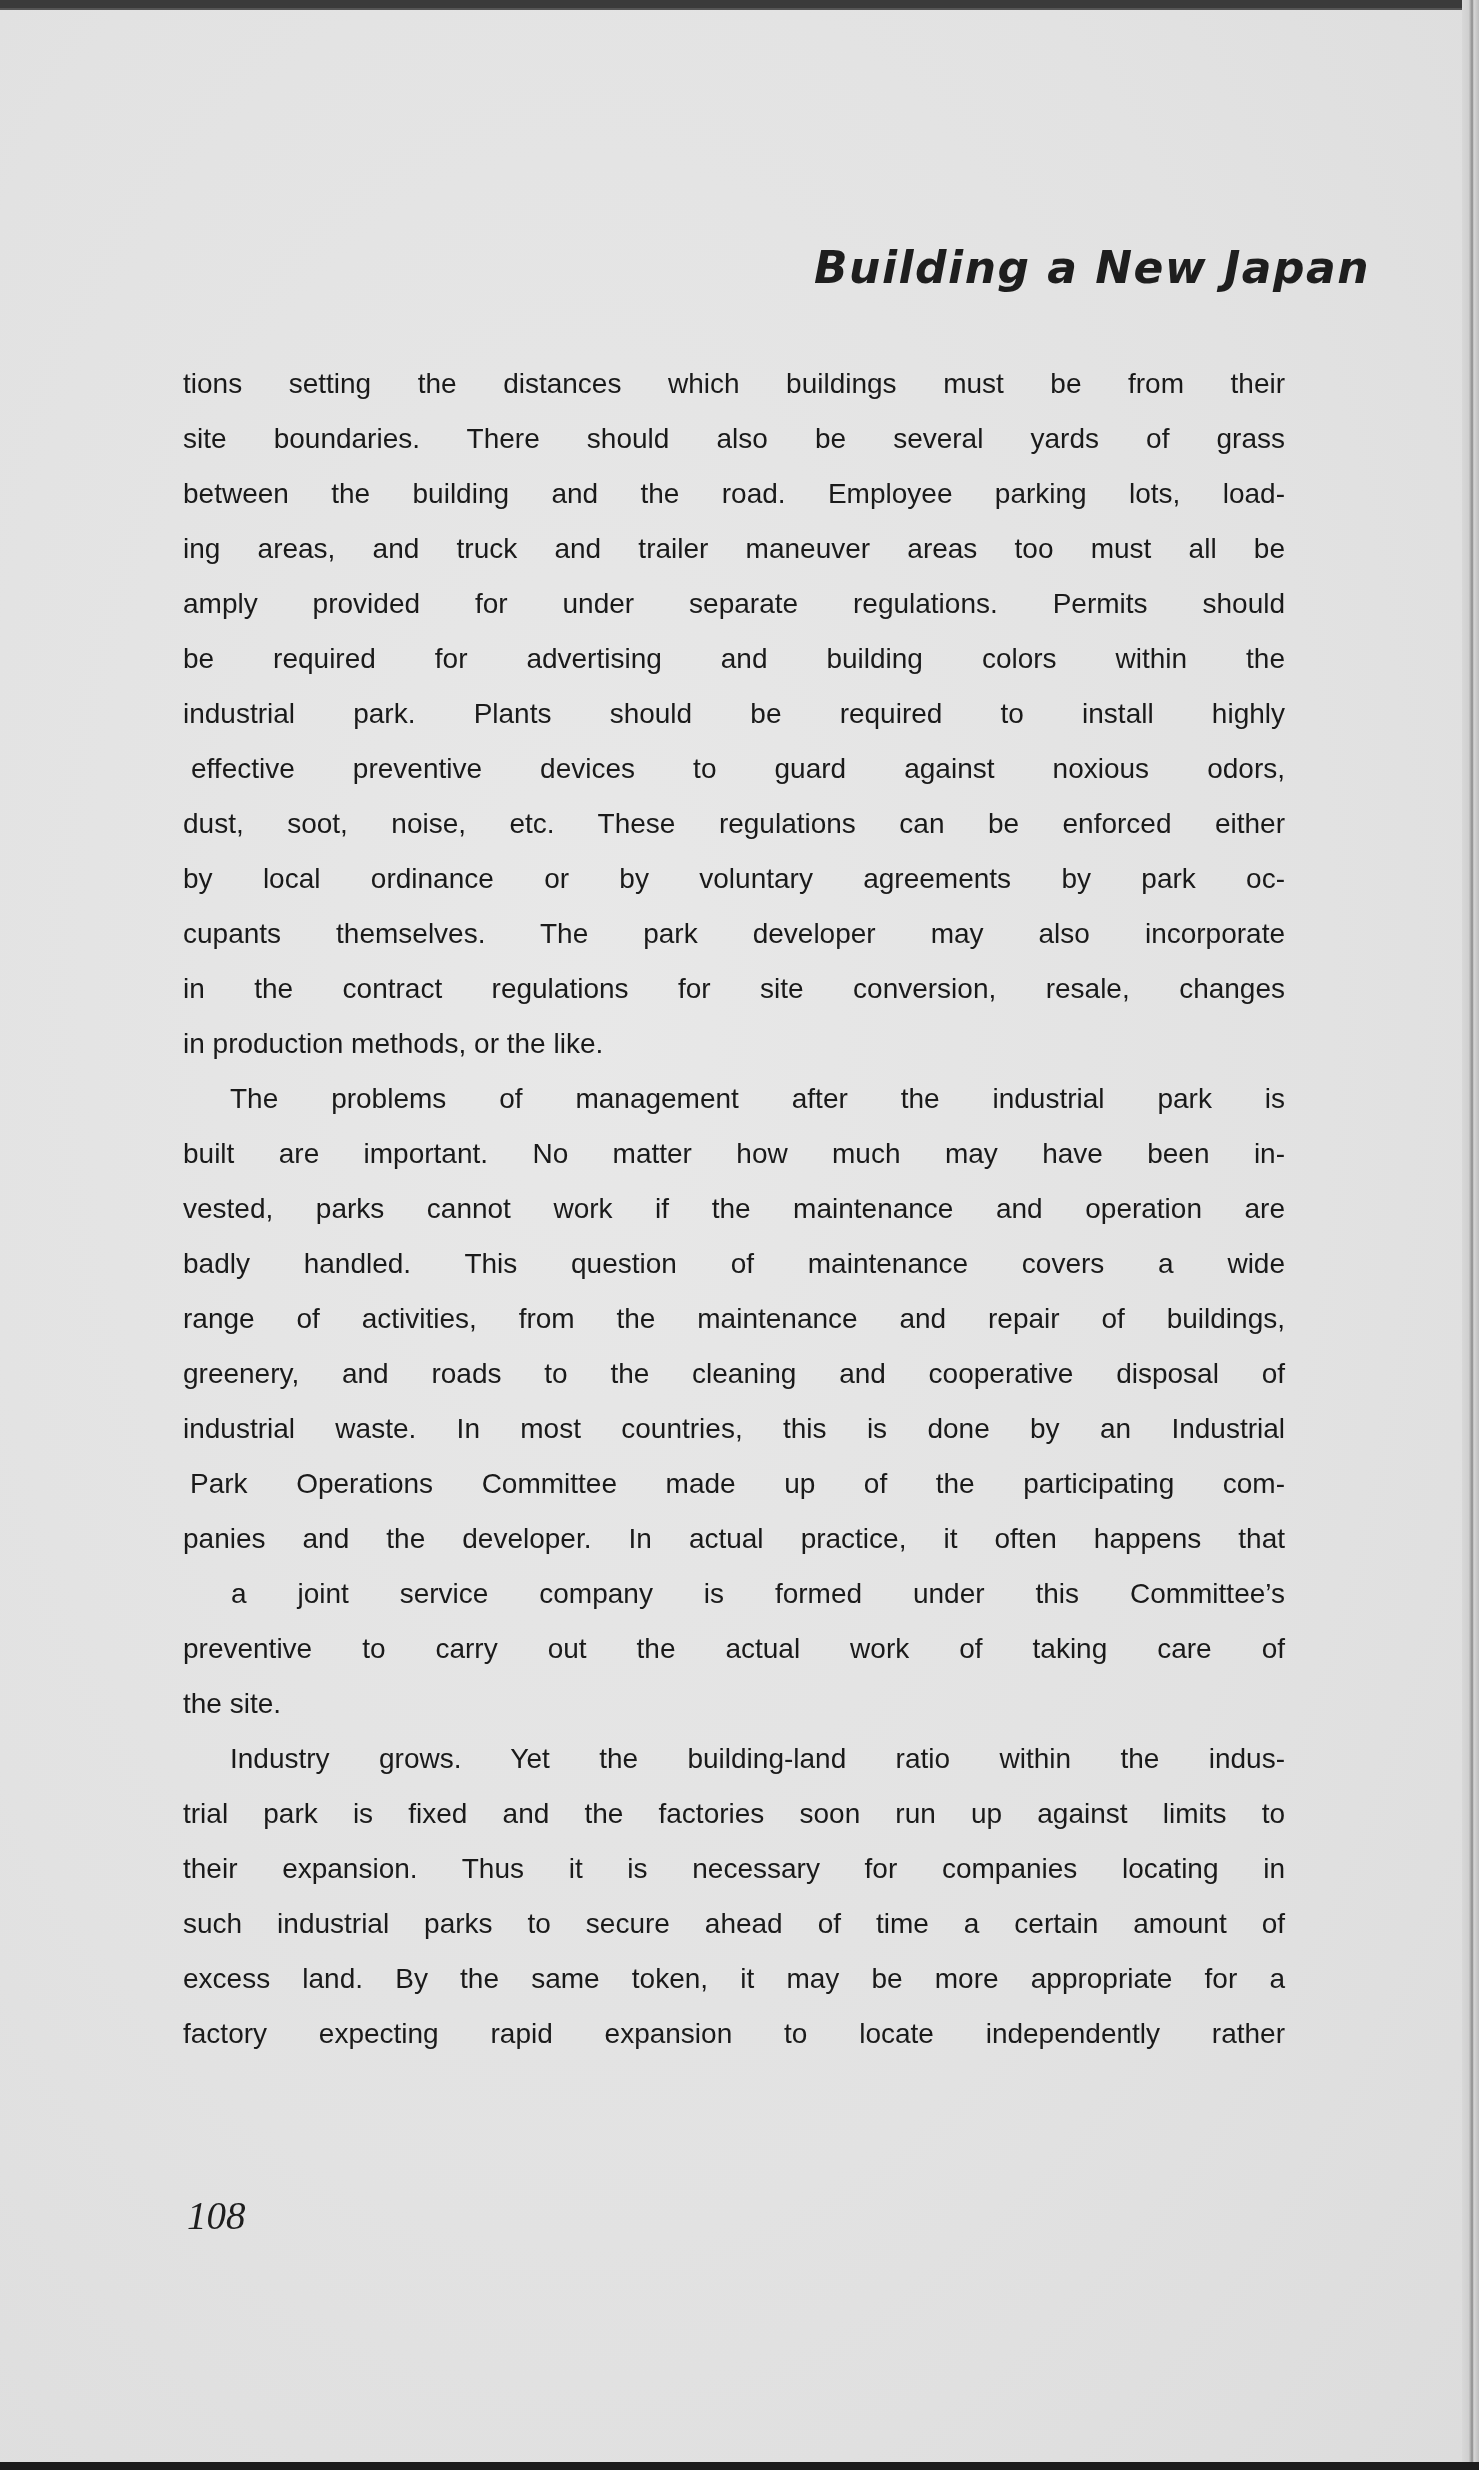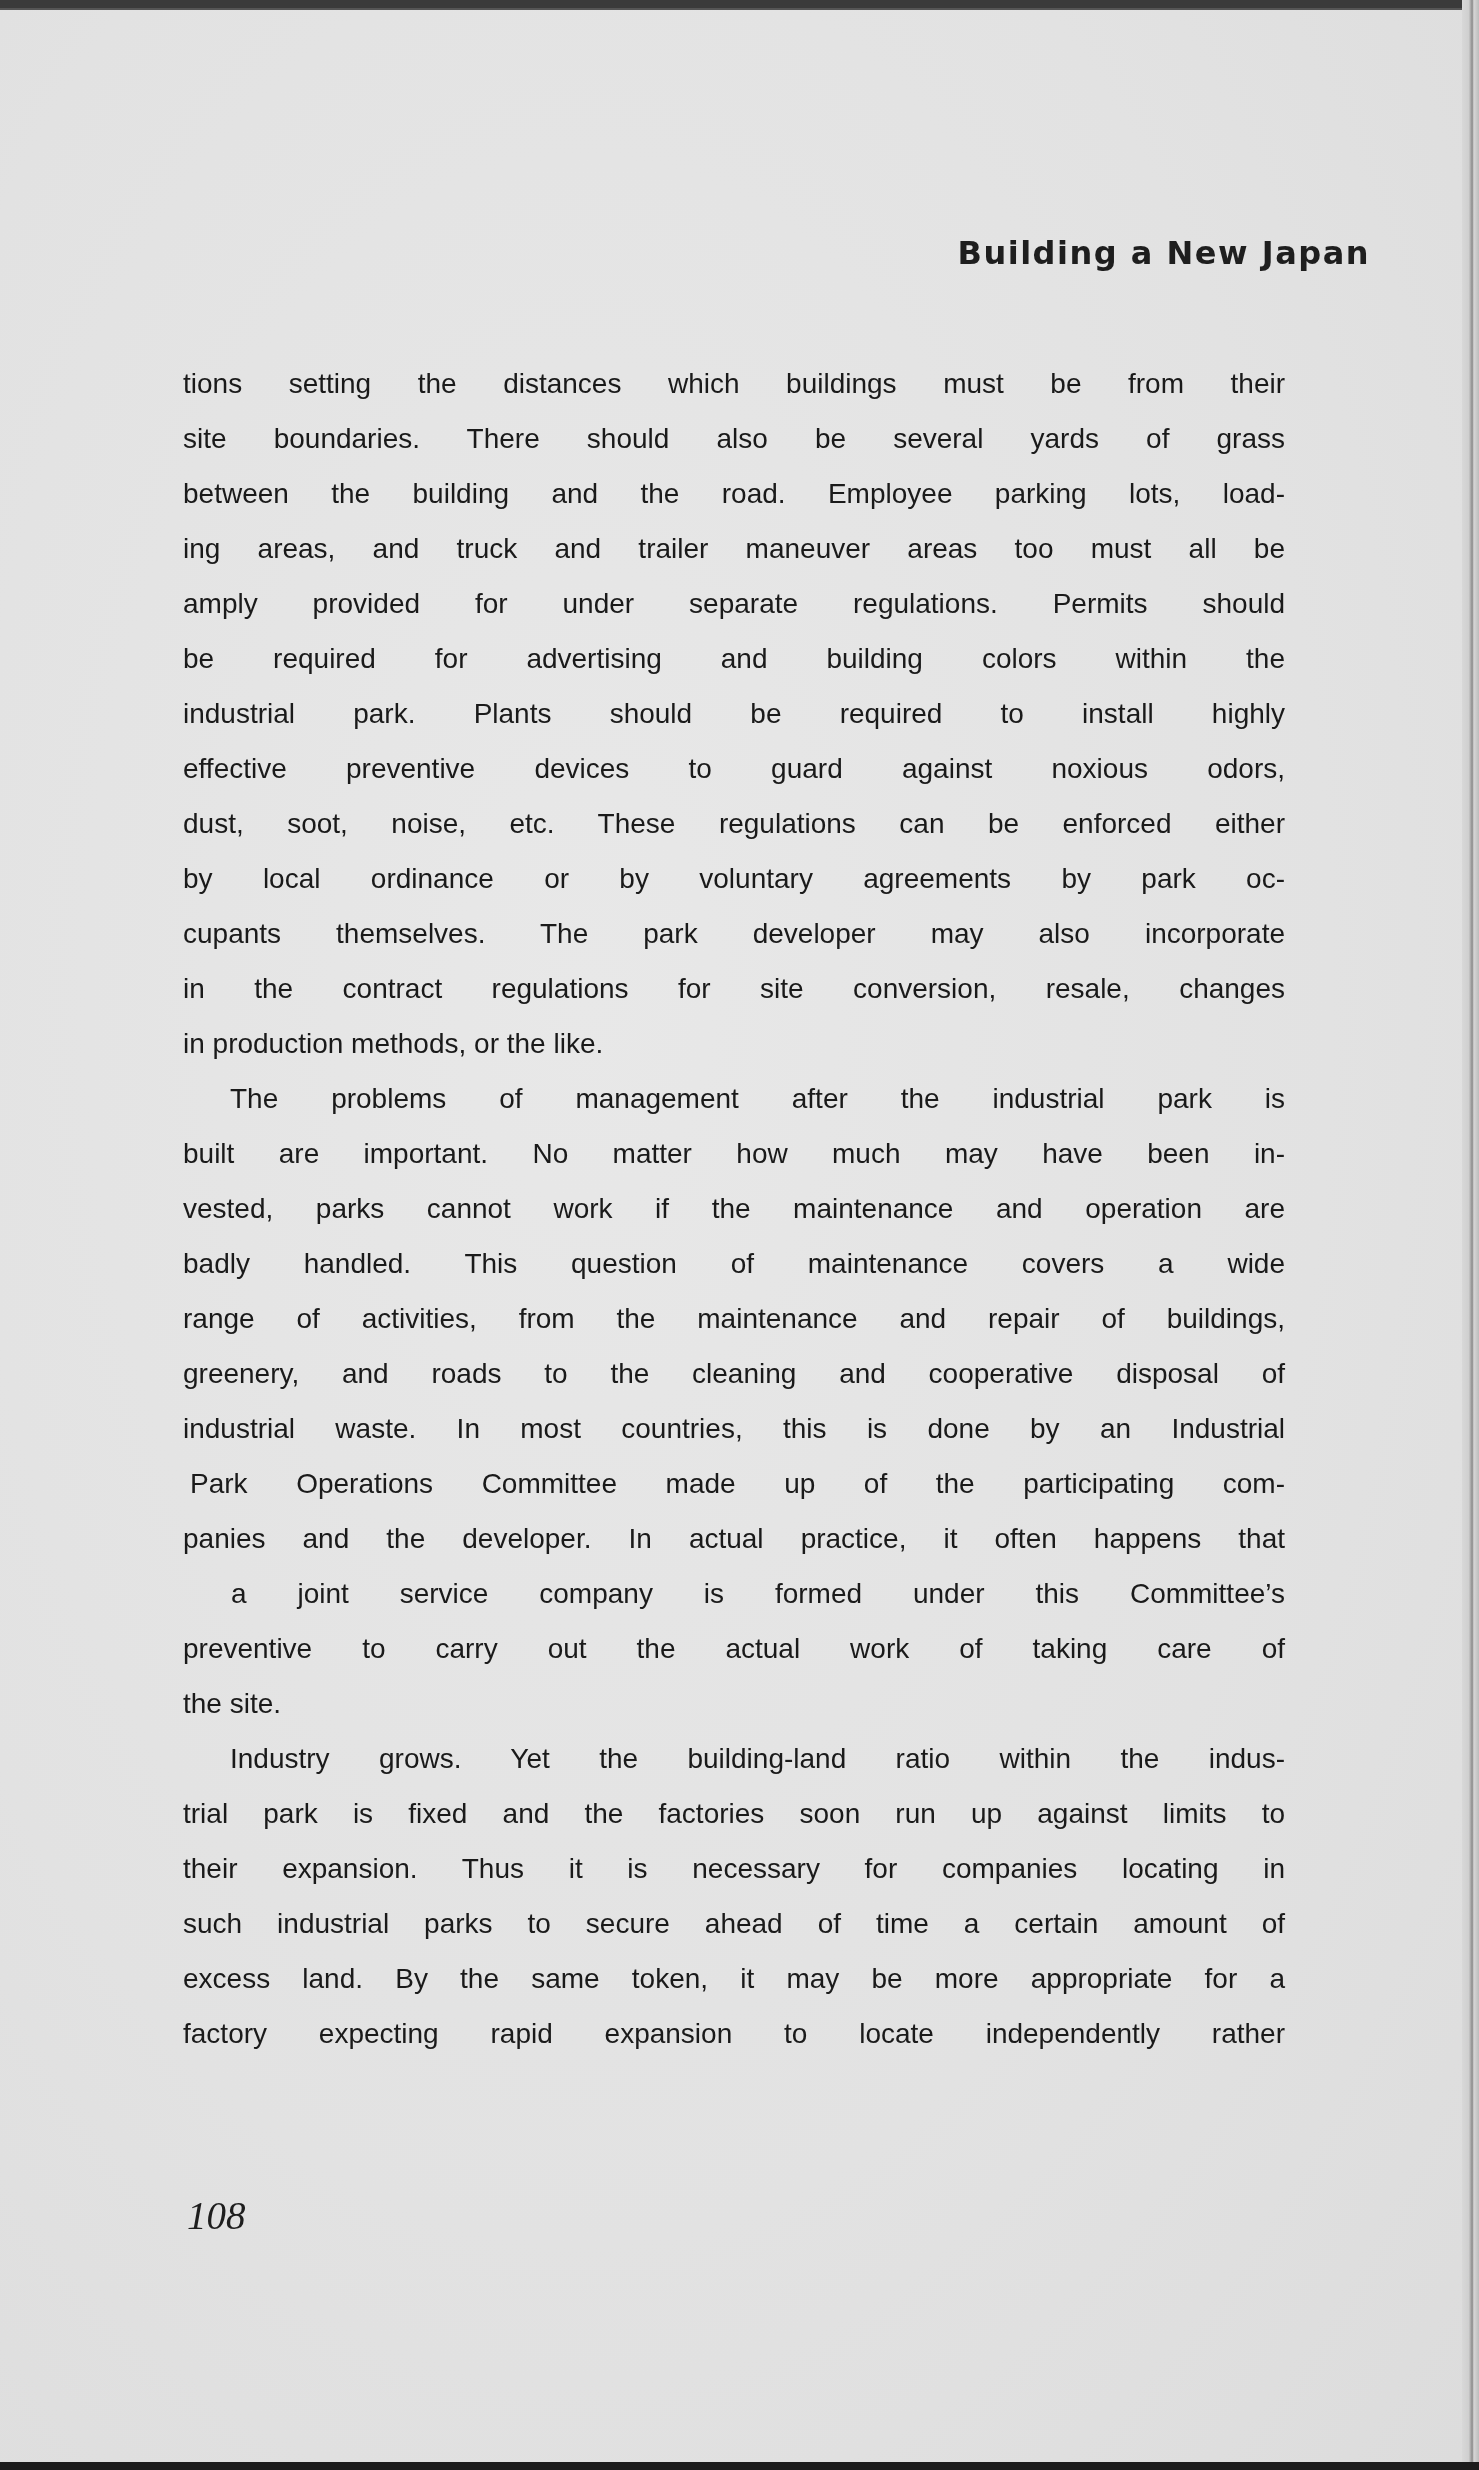--- a/index.html
+++ b/index.html
@@ -34,28 +34,29 @@
     .bottom-edge {
       position: absolute;
       left: 0;
       bottom: 0;
       width: 1479px;
       height: 7.8px;
       background: #1c1c1c;
     }
     .running-head {
       position: absolute;
-      top: 224px;
+      top: 232px;
       right: 93px;
       font-family: "DejaVu Sans", sans-serif;
-      font-size: 32px;
+      font-size: 44px;
       font-weight: 600;
       letter-spacing: 1.5px;
       color: #1e1e1e;
       white-space: nowrap;
+      font-style: italic;
     }
     .body-text {
       position: absolute;
       left: 183px;
       top: 346px;
       width: 1102px;
       font-family: Liberation Sans, sans-serif;
       font-size: 28px;
       line-height: 55px;
       color: #1a1a1a;
@@ -93,21 +94,21 @@
   <div class="body-text">
 
     <div>
       <span class="line" style="white-space: nowrap;">tions setting the distances which buildings must be from their</span>
       <span class="line" style="white-space: nowrap;">site boundaries. There should also be several yards of grass</span>
       <span class="line" style="white-space: nowrap;">between the building and the road. Employee parking lots, load-</span>
       <span class="line" style="white-space: nowrap;">ing areas, and truck and trailer maneuver areas too must all be</span>
       <span class="line" style="white-space: nowrap;">amply provided for under separate regulations. Permits should</span>
       <span class="line" style="white-space: nowrap;">be required for advertising and building colors within the</span>
       <span class="line" style="white-space: nowrap;">industrial park. Plants should be required to install highly</span>
-      <span class="line" style="white-space: nowrap;">effective preventive devices to guard against noxious odors,</span>
+      <span class="line" style="white-space: nowrap; margin-left: 8px;">effective preventive devices to guard against noxious odors,</span>
       <span class="line" style="white-space: nowrap;">dust, soot, noise, etc. These regulations can be enforced either</span>
       <span class="line" style="white-space: nowrap;">by local ordinance or by voluntary agreements by park oc-</span>
       <span class="line" style="white-space: nowrap;">cupants themselves. The park developer may also incorporate</span>
       <span class="line" style="white-space: nowrap;">in the contract regulations for site conversion, resale, changes</span>
       <span class="line last" style="white-space: nowrap;">in production methods, or the like.</span>
     </div>
 
     <div>
       <span class="line indent" style="white-space: nowrap;">The problems of management after the industrial park is</span>
       <span class="line" style="white-space: nowrap;">built are important. No matter how much may have been in-</span>

